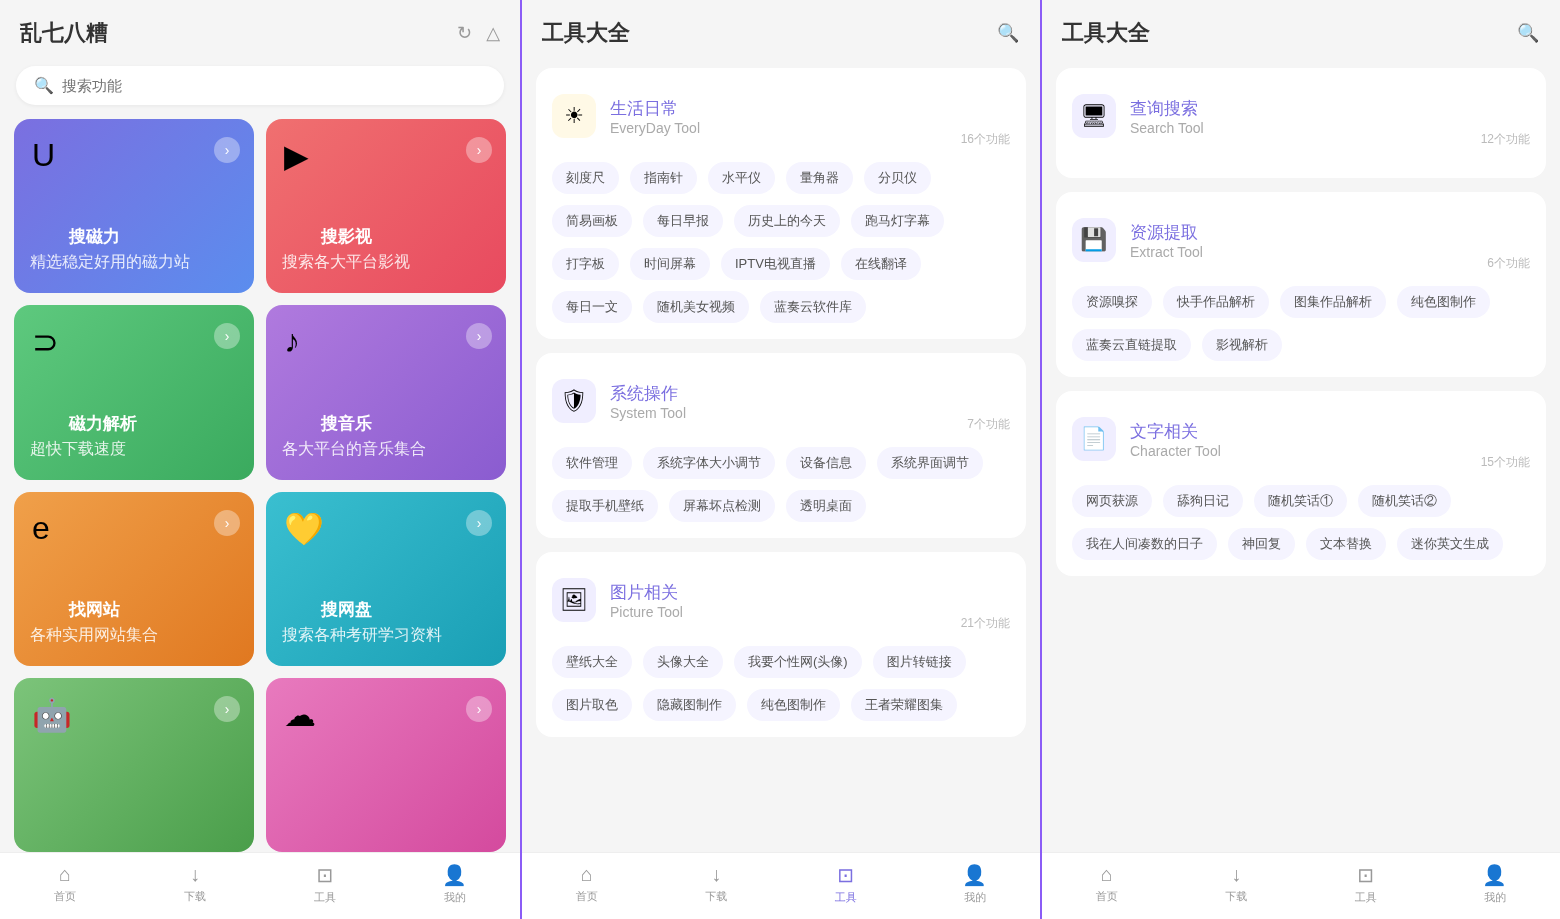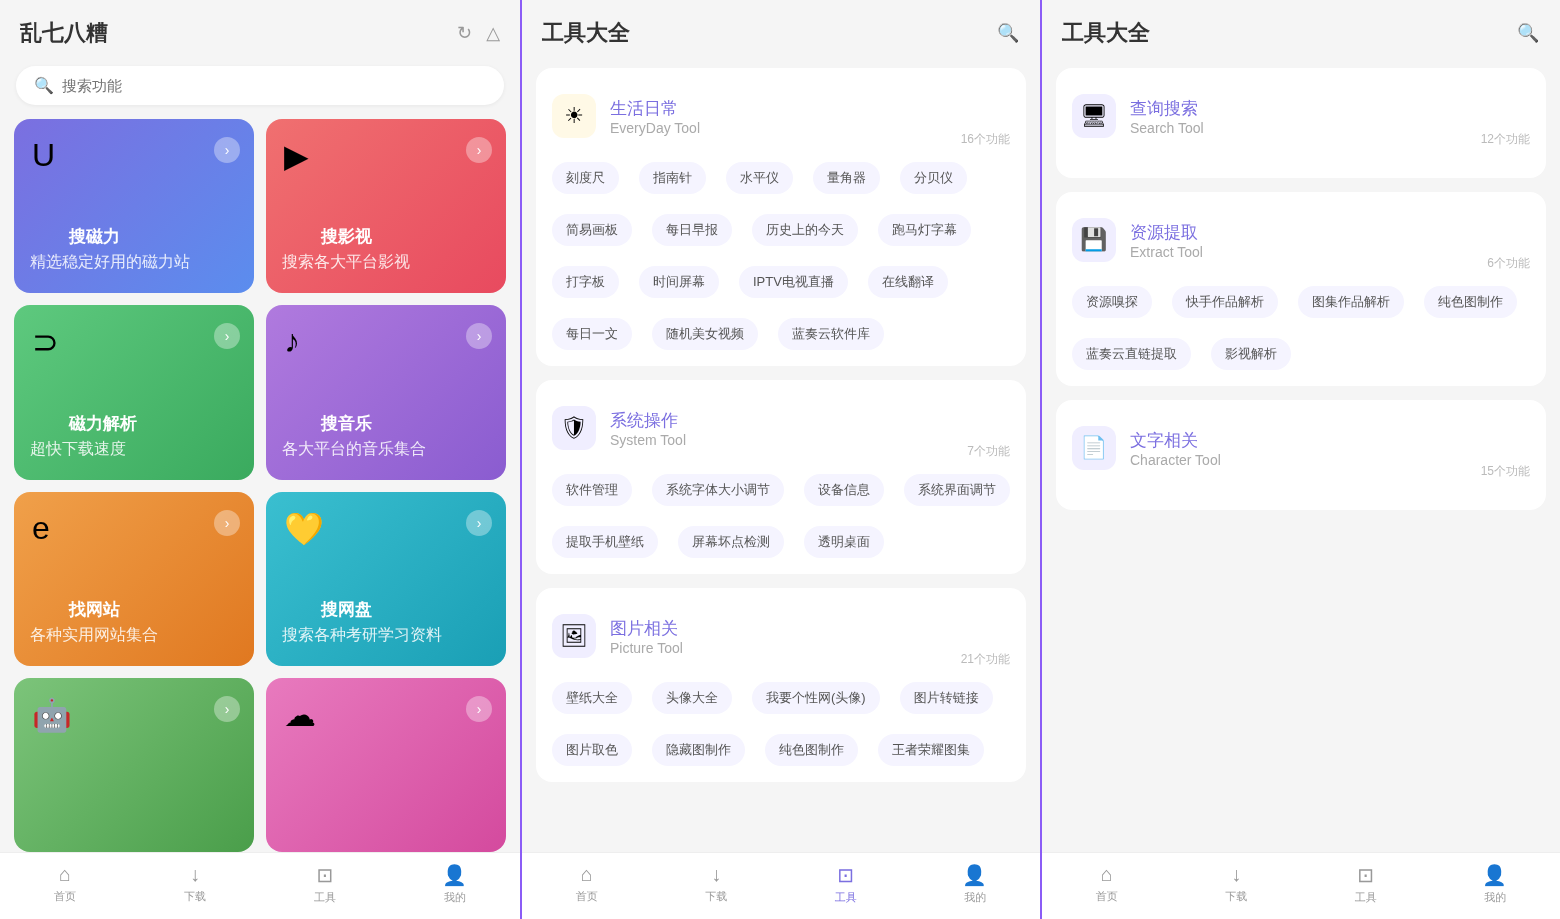--- a/index.html
+++ b/index.html
@@ -48,21 +48,21 @@
 
     .tool-section { background: #fff; border-radius: 16px; padding: 16px; }
     .section-header { display: flex; align-items: center; justify-content: space-between; margin-bottom: 14px; }
     .section-left { display: flex; align-items: center; gap: 14px; }
     .section-icon { width: 44px; height: 44px; border-radius: 12px; background: #f0eeff; display: flex; align-items: center; justify-content: center; font-size: 22px; }
     .section-titles { display: flex; flex-direction: column; }
     .section-title { font-size: 17px; font-weight: 400; color: #7b6fe0; }
     .section-subtitle { font-size: 14px; color: #aaa; }
     .section-count { font-size: 12px; color: #bbb; margin-top: 47px; }
 
-    .tag-grid { display: flex; flex-wrap: wrap; gap: 20px; }
+    .tag-grid { display: flex; flex-wrap: wrap; gap: 11px; }
     .tag { background: #f5f4ff; color: #555; font-size: 13px; padding: 7px 14px; border-radius: 20px; cursor: pointer; white-space: nowrap; }
 
     
     .panel3-content { flex: 1; overflow-y: auto; padding: 10px 14px; display: flex; flex-direction: column; gap: 14px; }
     .panel3-content::-webkit-scrollbar { width: 0; }
 
     .right-section { background: #fff; border-radius: 16px; padding: 16px; }
     .right-section .section-header { margin-bottom: 14px; }
   </style>
 </head>
@@ -303,20 +303,30 @@
       <div class="section-header">
         <div class="section-left">
           <div class="section-icon" style="background:#f0eeff">📄</div>
           <div class="section-titles">
             <span class="section-title">文字相关</span>
             <span class="section-subtitle">Character Tool</span>
           </div>
         </div>
         <span class="section-count">15个功能</span>
       </div>
+      <div class="tag-grid">
+          <span class="tag">网页获源</span>
+          <span class="tag">舔狗日记</span>
+          <span class="tag">随机笑话①</span>
+          <span class="tag">随机笑话②</span>
+          <span class="tag">我在人间凑数的日子</span>
+          <span class="tag">神回复</span>
+          <span class="tag">文本替换</span>
+          <span class="tag">迷你英文生成</span>
+        </div>
     </div>
     </div>
 
   <nav class="bottom-nav">
 
   <div class="nav-item">
       <span class="nav-icon ">⌂</span>
       <span class="nav-label ">首页</span>
     </div>
       <div class="nav-item">

